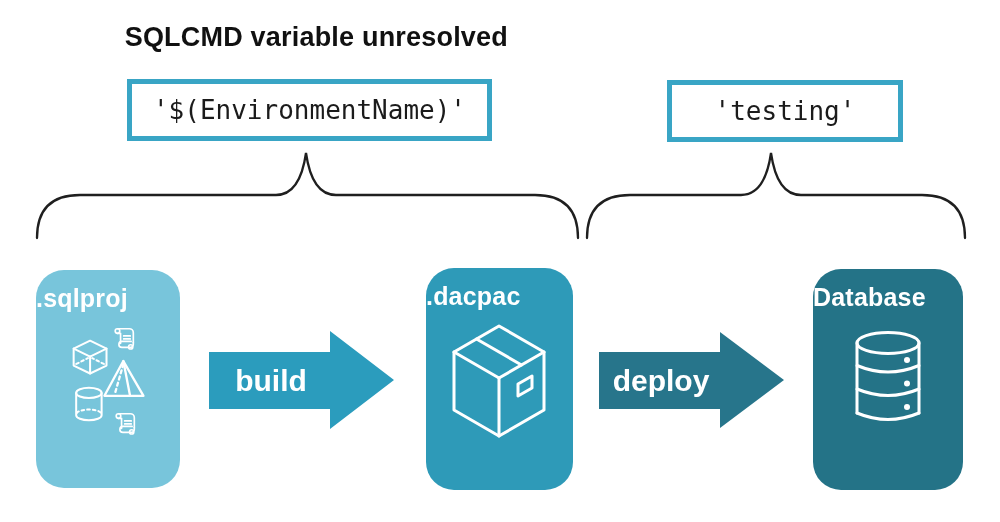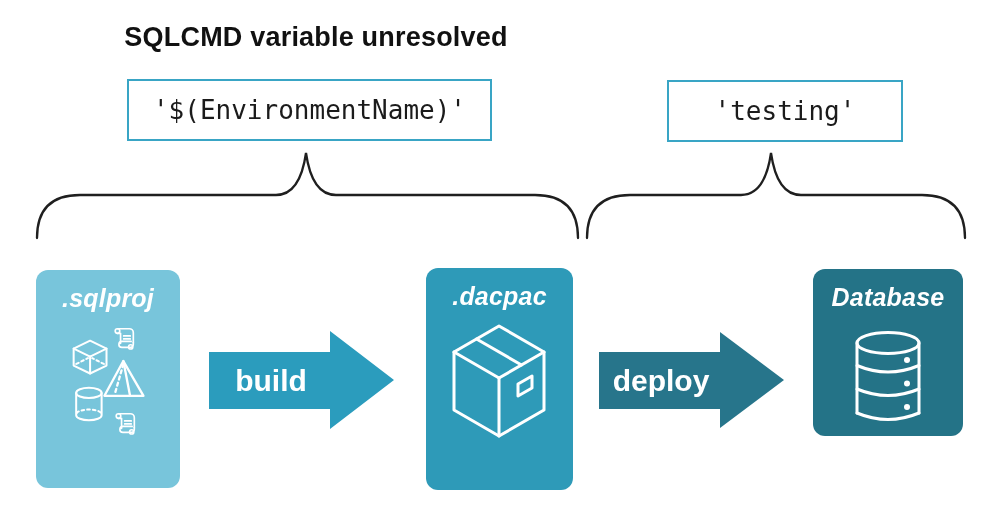--- a/index.html
+++ b/index.html
@@ -4,36 +4,36 @@
 <style>
   html,body{margin:0;padding:0;background:#ffffff;}
   #canvas{
     position:relative;width:1000px;height:522px;background:#ffffff;
     font-family:"Liberation Sans",sans-serif;overflow:hidden;
   }
   .heading{
     position:absolute;top:22px;width:400px;text-align:center;
     font-size:27px;font-weight:700;color:#111;letter-spacing:.2px;
   }
-  #heading-left{left:116px;}
+  #heading-left{left:108px;text-align:right;}
   #heading-right{left:570px;}
   .code-box{
-    position:absolute;box-sizing:border-box;border:2px solid #0ea5e9;
+    position:absolute;box-sizing:border-box;border:5px solid #0ea5e9;
     background:#fff;display:flex;align-items:center;justify-content:center;
     font-family:"DejaVu Sans Mono",monospace;font-size:26px;color:#1b1b1b;
   }
   #code-box-left{left:127px;top:79px;width:365px;height:62px;}
   #code-box-right{left:667px;top:80px;width:236px;height:62px;}
   svg.overlay{position:absolute;left:0;top:0;}
   .card{
-    position:absolute;border-radius:12px;color:#fff;text-align:center;font-style:italic;
+    position:absolute;border-radius:28px;color:#fff;text-align:left;
   }
   #card-sqlproj{left:36px;top:270px;width:144px;height:218px;}
   #card-dacpac{left:426px;top:268px;width:147px;height:222px;}
-  #card-database{left:813px;top:269px;width:150px;height:167px;}
+  #card-database{left:813px;top:269px;width:150px;height:221px;}
   .card-label{
     margin-top:14px;font-size:25px;font-weight:700;letter-spacing:.2px;
   }
   .card-icons{position:absolute;}
   .arrow-label{
     font-family:"Liberation Sans",sans-serif;font-weight:700;font-size:30px;fill:#ffffff;
   }
 </style>
 </head>
 <body>

